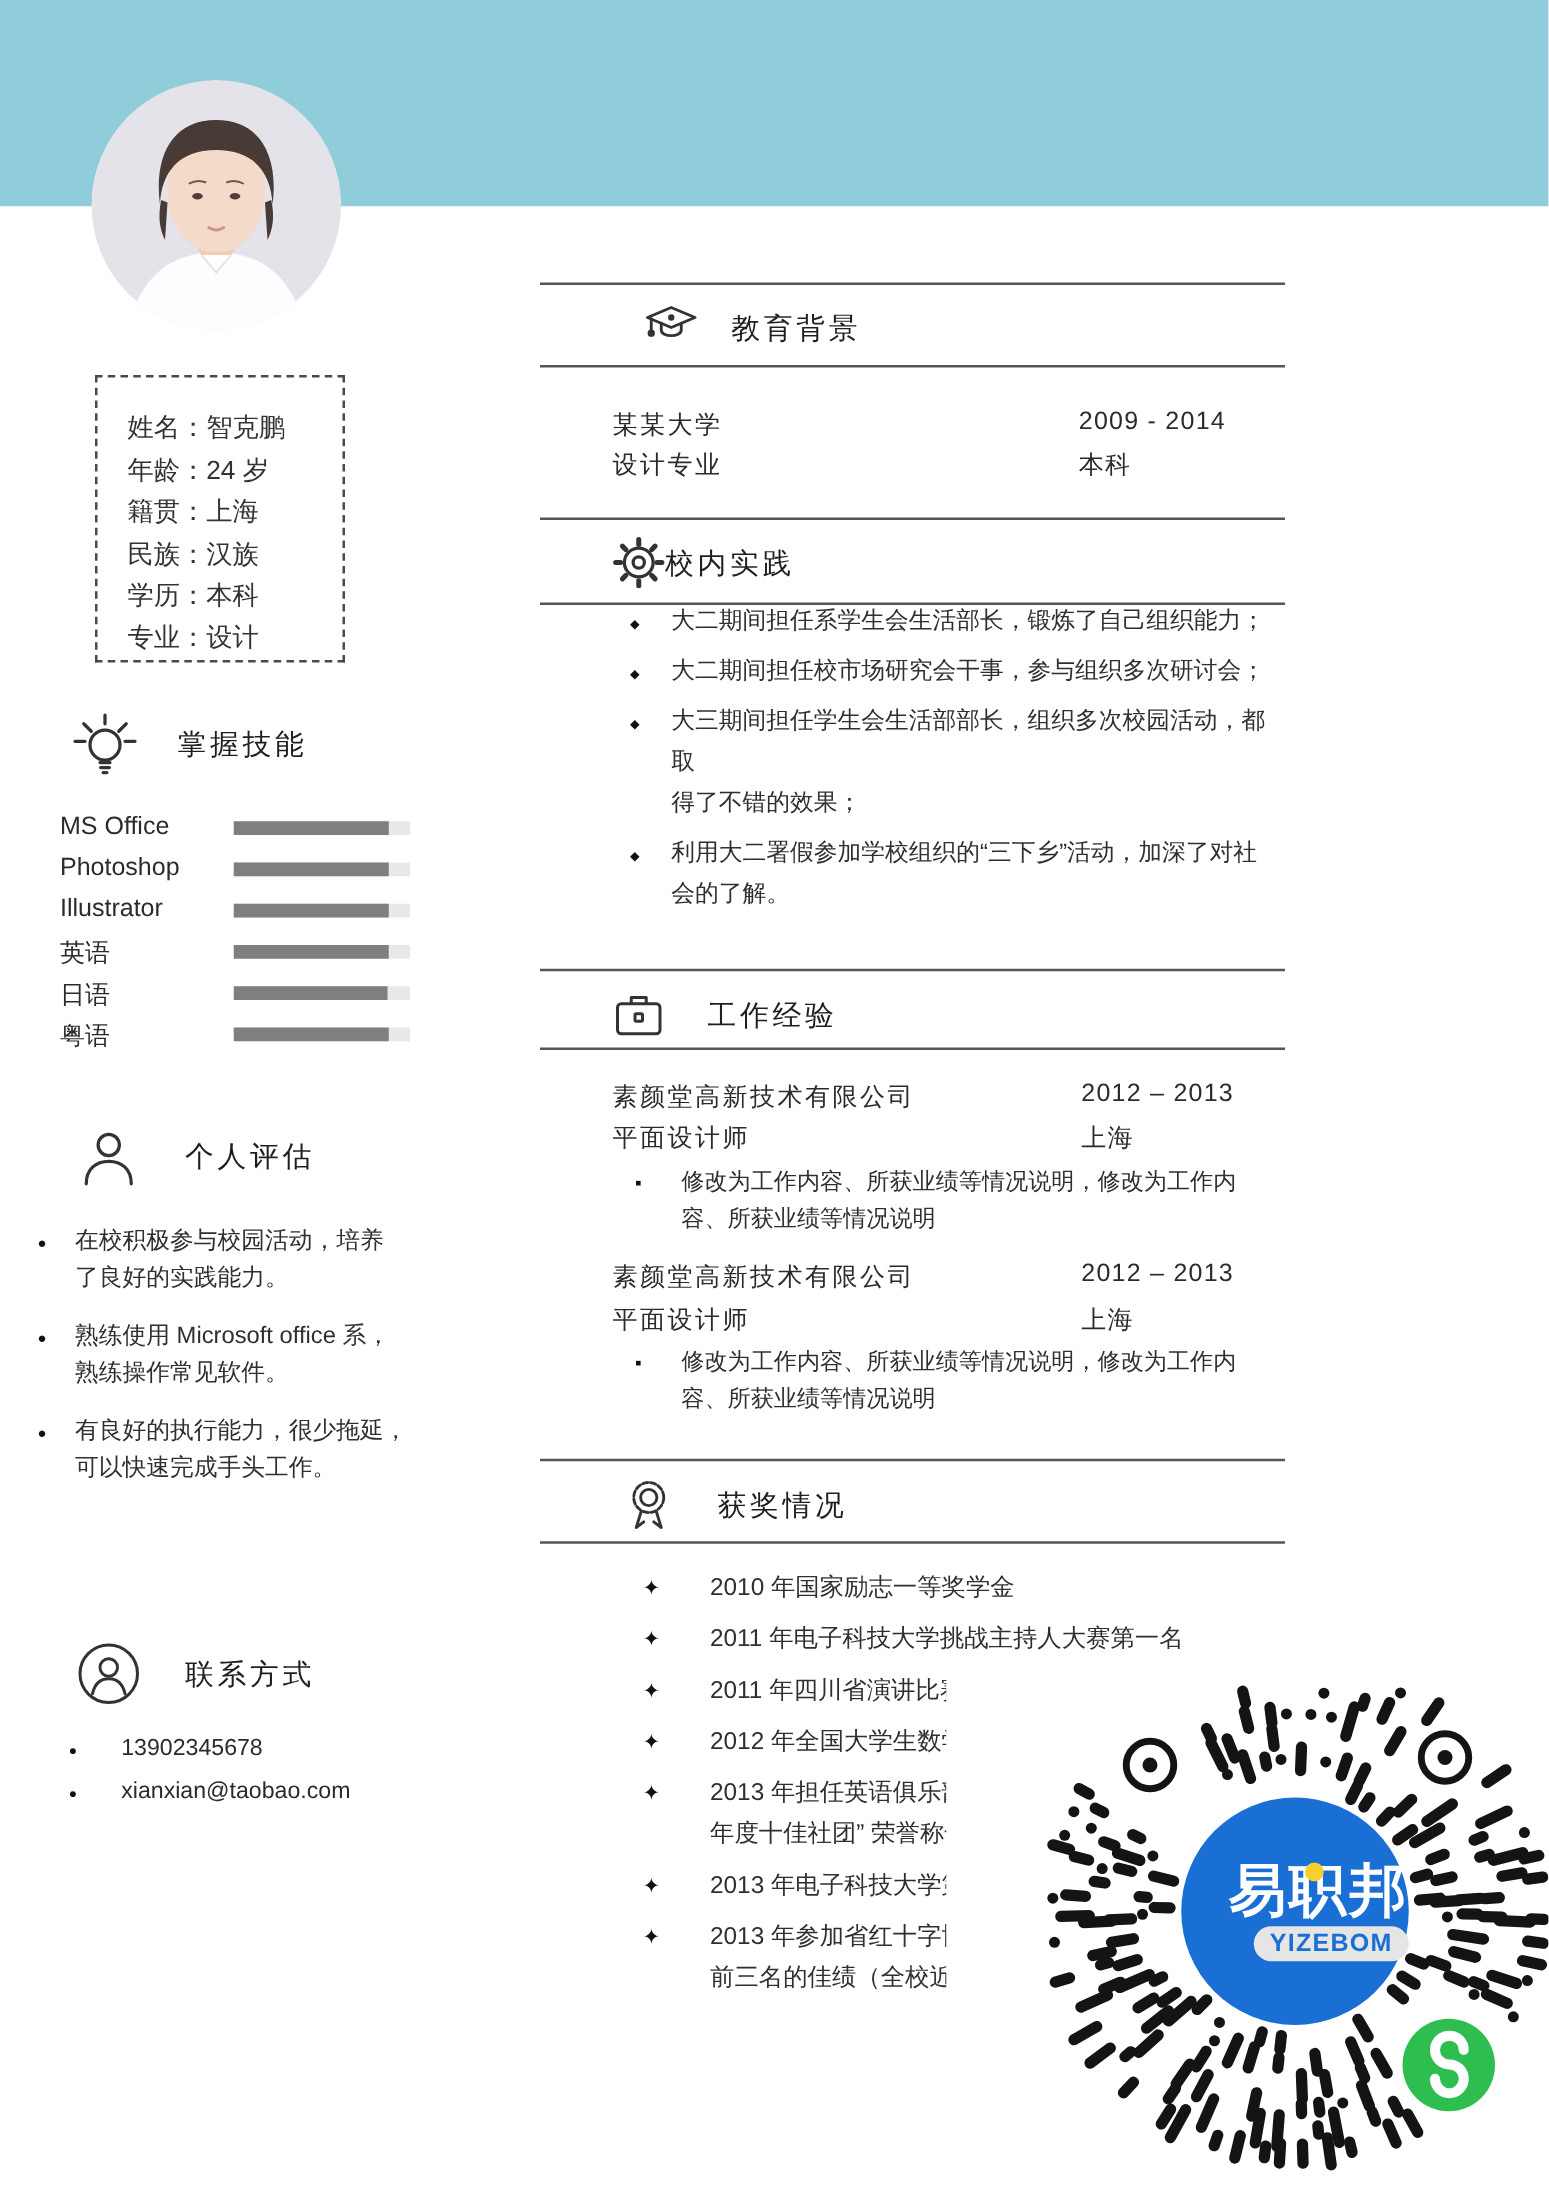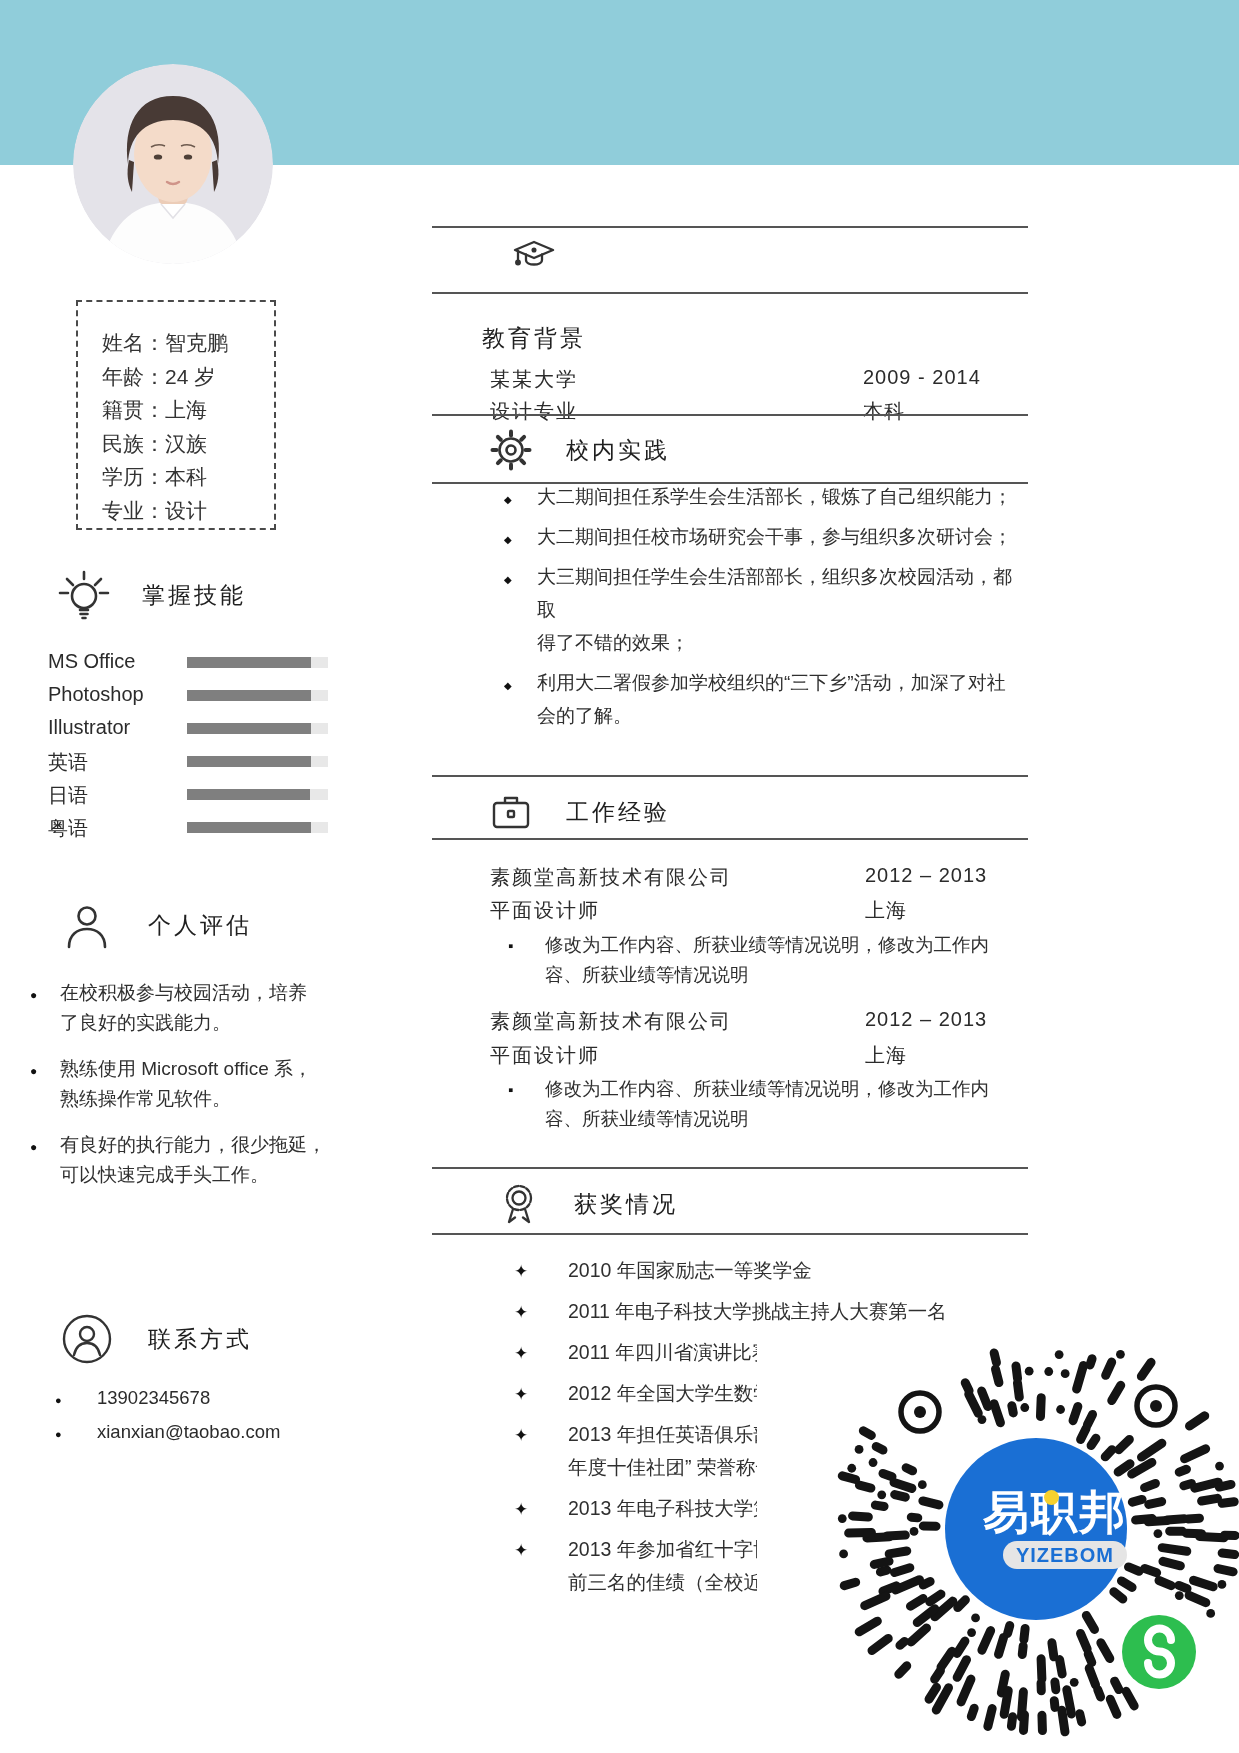--- a/index.html
+++ b/index.html
@@ -24,21 +24,21 @@
   .txt{display:block;white-space:pre-line;}
   .eval{position:absolute;left:30px;top:978px;width:340px;}
   .eval .it{position:relative;padding-left:30px;margin-bottom:16px;line-height:30px;font-size:19px;}
   .b-dot{position:absolute;left:0;top:0;}
   .b-dot::before{content:"●";font-size:12px;color:#111;}
   .contact-list{position:absolute;left:55px;top:1385px;width:330px;}
   .contact-row{position:relative;padding-left:42px;height:34px;line-height:26px;font-size:18.5px;color:#2b2b2b;}
   .b-dot2{position:absolute;left:0;top:0;}
   .b-dot2::before{content:"●";font-size:11px;color:#111;}
   
-  .edu-row{position:absolute;left:490px;width:538px;font-size:20px;letter-spacing:2px;color:#2b2b2b;margin-top:40px;}
+  .edu-row{position:absolute;left:490px;width:538px;font-size:20px;letter-spacing:2px;color:#2b2b2b;}
   .edu-row .rgt{position:absolute;left:373px;letter-spacing:1px;}
   
   .practice{position:absolute;left:502px;top:480px;width:528px;}
   .practice .it{position:relative;padding-left:35px;margin-bottom:7px;line-height:33px;font-size:19px;}
   .b-dia{position:absolute;left:2px;top:0;}
   .b-dia::before{content:"◆";font-size:10px;color:#111;}
   
   .w-line{position:absolute;left:490px;width:538px;font-size:20px;letter-spacing:2px;color:#2b2b2b;white-space:nowrap;}
   .w-line .rgt{position:absolute;left:375px;letter-spacing:1px;}
   .w-det{position:absolute;left:508px;width:505px;padding-left:37px;box-sizing:border-box;
@@ -168,21 +168,21 @@
       </svg>
     </span>
     <span class="ttl">联系方式</span>
   </div>
   <div class="contact-list">
     <div class="contact-row"><span class="b-dot2"></span><span>13902345678</span></div>
     <div class="contact-row"><span class="b-dot2"></span><span>xianxian@taobao.com</span></div>
   </div>
 
   <div class="hline" style="top:226px"></div>
-  <div class="sec-h" style="left:482px;top:236px;height:52px;gap:43px;flex-direction:column;">
+  <div class="sec-h" style="left:515px;top:236px;height:52px;gap:26px;">
     <span class="icn">
       <svg width="44" height="44" viewBox="0 0 44 44" fill="none" stroke="#333" stroke-width="2.3" stroke-linejoin="round" stroke-linecap="round">
         <polygon points="22,6 3,14 22,22 41,14"></polygon>
         <circle cx="22" cy="14" r="1.4" fill="#333"></circle>
         <path d="M6,15 v9"></path>
           <circle cx="6" cy="26.5" r="1.8" fill="#333"></circle>
         <path d="M14,18.5 v5.5 c0,6 16,6 16,0 v-5.5"></path>
       </svg>
     </span>
     <span class="ttl">教育背景</span>
@@ -191,21 +191,21 @@
   <div class="edu-row" style="top:326px">
     <span>某某大学</span>
     <span class="rgt">2009 - 2014</span>
   </div>
   <div class="edu-row" style="top:358px">
     <span>设计专业</span>
     <span class="rgt">本科</span>
   </div>
 
   <div class="hline" style="top:414px"></div>
-  <div class="sec-h" style="left:490px;top:424px;height:52px;gap:34px;">
+  <div class="sec-h" style="left:490px;top:424px;height:52px;">
     <span class="icn">
       <svg width="42" height="42" viewBox="0 0 42 42" fill="none" stroke="#333" stroke-width="2.6" stroke-linecap="round">
         <circle cx="21" cy="21" r="11.5"></circle>
         <circle cx="21" cy="21" r="4.5"></circle>
         <g stroke-width="4">
           <path d="M35.5,21 L39.5,21"></path>
             <path d="M31.25,31.25 L34.1,34.1"></path>
           <path d="M21,35.5 L21,39.5"></path>
             <path d="M10.75,31.25 L7.9,34.1"></path>
           <path d="M6.5,21 L2.5,21"></path>

